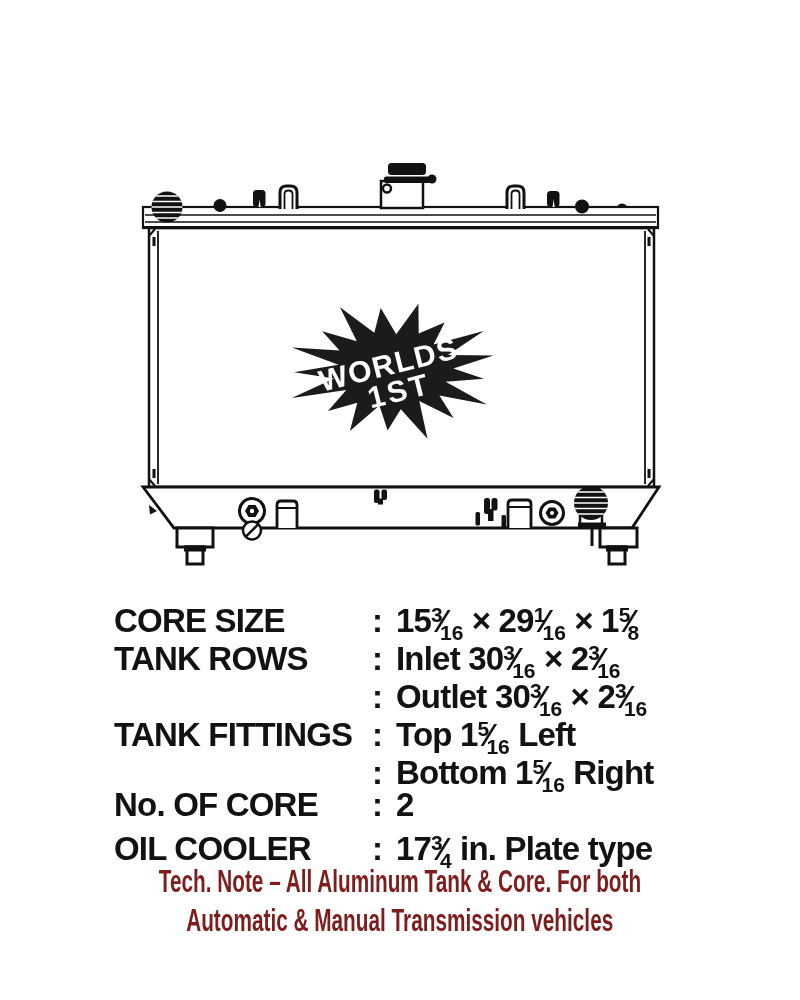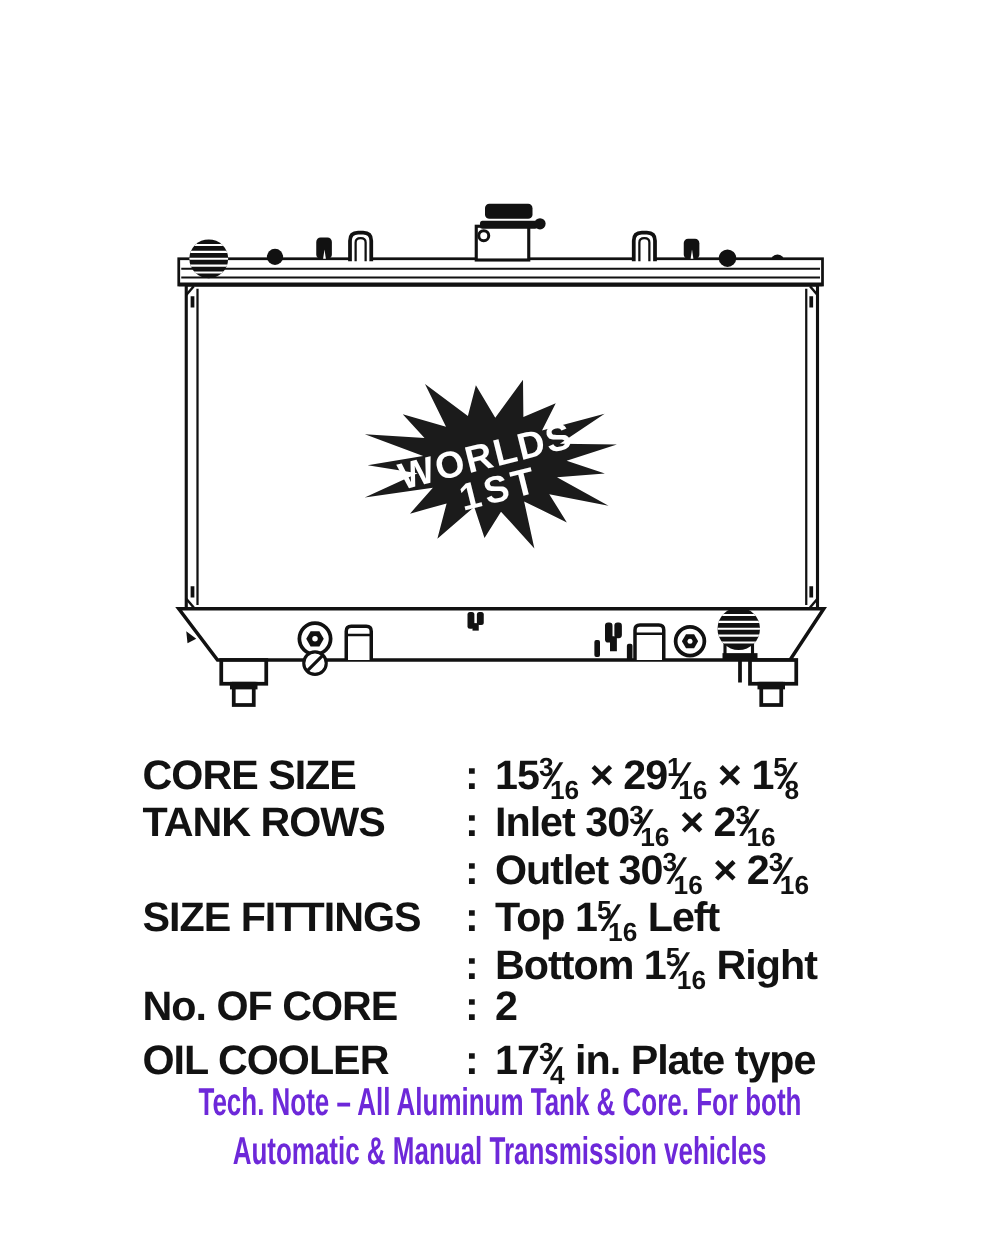--- a/index.html
+++ b/index.html
@@ -21,21 +21,21 @@
   .spec-colon{display:inline-block;width:24px;}
   .spec-value{}
   .fr{display:inline-block;white-space:nowrap;letter-spacing:0;}
   .fr .n{font-size:21px;vertical-align:10px;}
   .fr .sl{font-size:31px;margin-left:-3px;margin-right:-5px;vertical-align:0;}
   .fr .d{font-size:21px;vertical-align:-8px;}
 
   
   #tech-note{
     position:absolute;left:0;top:862px;width:800px;text-align:center;
-    color:#6d28d9;
+    color:#7f1d1d;
   }
   .tn-line{height:39px;line-height:39px;}
   .tn{
     display:inline-block;transform:scaleX(0.67);transform-origin:50% 50%;
     font-size:31px;font-weight:700;white-space:nowrap;letter-spacing:0;
   }
 </style>
 </head>
 <body>
 
@@ -192,21 +192,21 @@
         <text x="390" y="374" font-size="30" letter-spacing="1.5">WORLDS</text>
         <text x="394" y="402" font-size="30" letter-spacing="3">1ST</text>
       </g>
     </g>
   </svg>
 
   <div id="spec-table">
       <div class="spec-row"><span class="spec-label">CORE SIZE</span><span class="spec-colon">:</span><span class="spec-value">15<span class="fr"><span class="n">3</span><span class="sl">⁄</span><span class="d">16</span></span> × 29<span class="fr"><span class="n">1</span><span class="sl">⁄</span><span class="d">16</span></span> × 1<span class="fr"><span class="n">5</span><span class="sl">⁄</span><span class="d">8</span></span></span></div>
       <div class="spec-row"><span class="spec-label">TANK ROWS</span><span class="spec-colon">:</span><span class="spec-value">Inlet 30<span class="fr"><span class="n">3</span><span class="sl">⁄</span><span class="d">16</span></span> × 2<span class="fr"><span class="n">3</span><span class="sl">⁄</span><span class="d">16</span></span></span></div>
       <div class="spec-row"><span class="spec-label"></span><span class="spec-colon">:</span><span class="spec-value">Outlet 30<span class="fr"><span class="n">3</span><span class="sl">⁄</span><span class="d">16</span></span> × 2<span class="fr"><span class="n">3</span><span class="sl">⁄</span><span class="d">16</span></span></span></div>
-      <div class="spec-row"><span class="spec-label">SIZE FITTINGS</span><span class="spec-colon">:</span><span class="spec-value">Top 1<span class="fr"><span class="n">5</span><span class="sl">⁄</span><span class="d">16</span></span> Left</span></div>
+      <div class="spec-row"><span class="spec-label">TANK FITTINGS</span><span class="spec-colon">:</span><span class="spec-value">Top 1<span class="fr"><span class="n">5</span><span class="sl">⁄</span><span class="d">16</span></span> Left</span></div>
       <div class="spec-row"><span class="spec-label"></span><span class="spec-colon">:</span><span class="spec-value">Bottom 1<span class="fr"><span class="n">5</span><span class="sl">⁄</span><span class="d">16</span></span> Right</span></div>
       <div class="spec-row"><span class="spec-label">No. OF CORE</span><span class="spec-colon">:</span><span class="spec-value">2</span></div>
       <div class="spec-row"><span class="spec-label">OIL COOLER</span><span class="spec-colon">:</span><span class="spec-value">17<span class="fr"><span class="n">3</span><span class="sl">⁄</span><span class="d">4</span></span> in. Plate type</span></div>
     </div>
 
   <div id="tech-note">
     <div class="tn-line"><span class="tn">Tech. Note – All Aluminum Tank &amp; Core. For both</span></div>
     <div class="tn-line"><span class="tn">Automatic &amp; Manual Transmission vehicles</span></div>
   </div>
 

